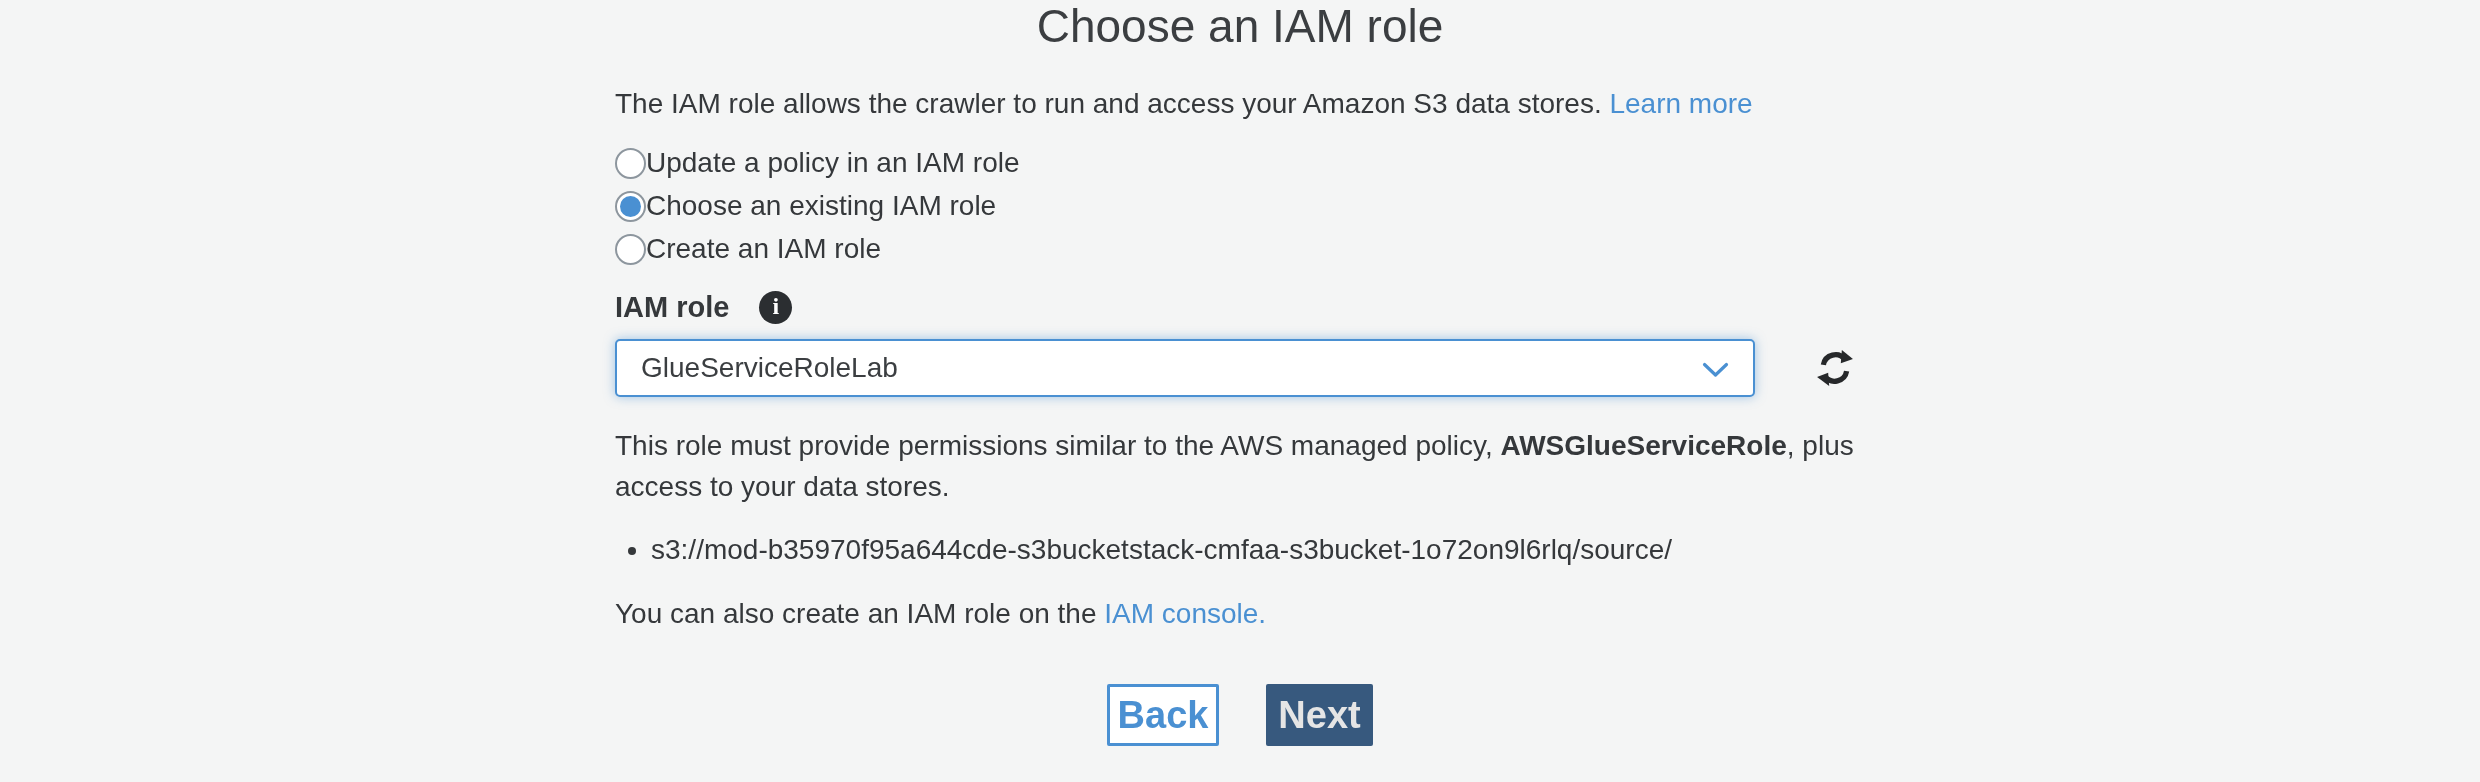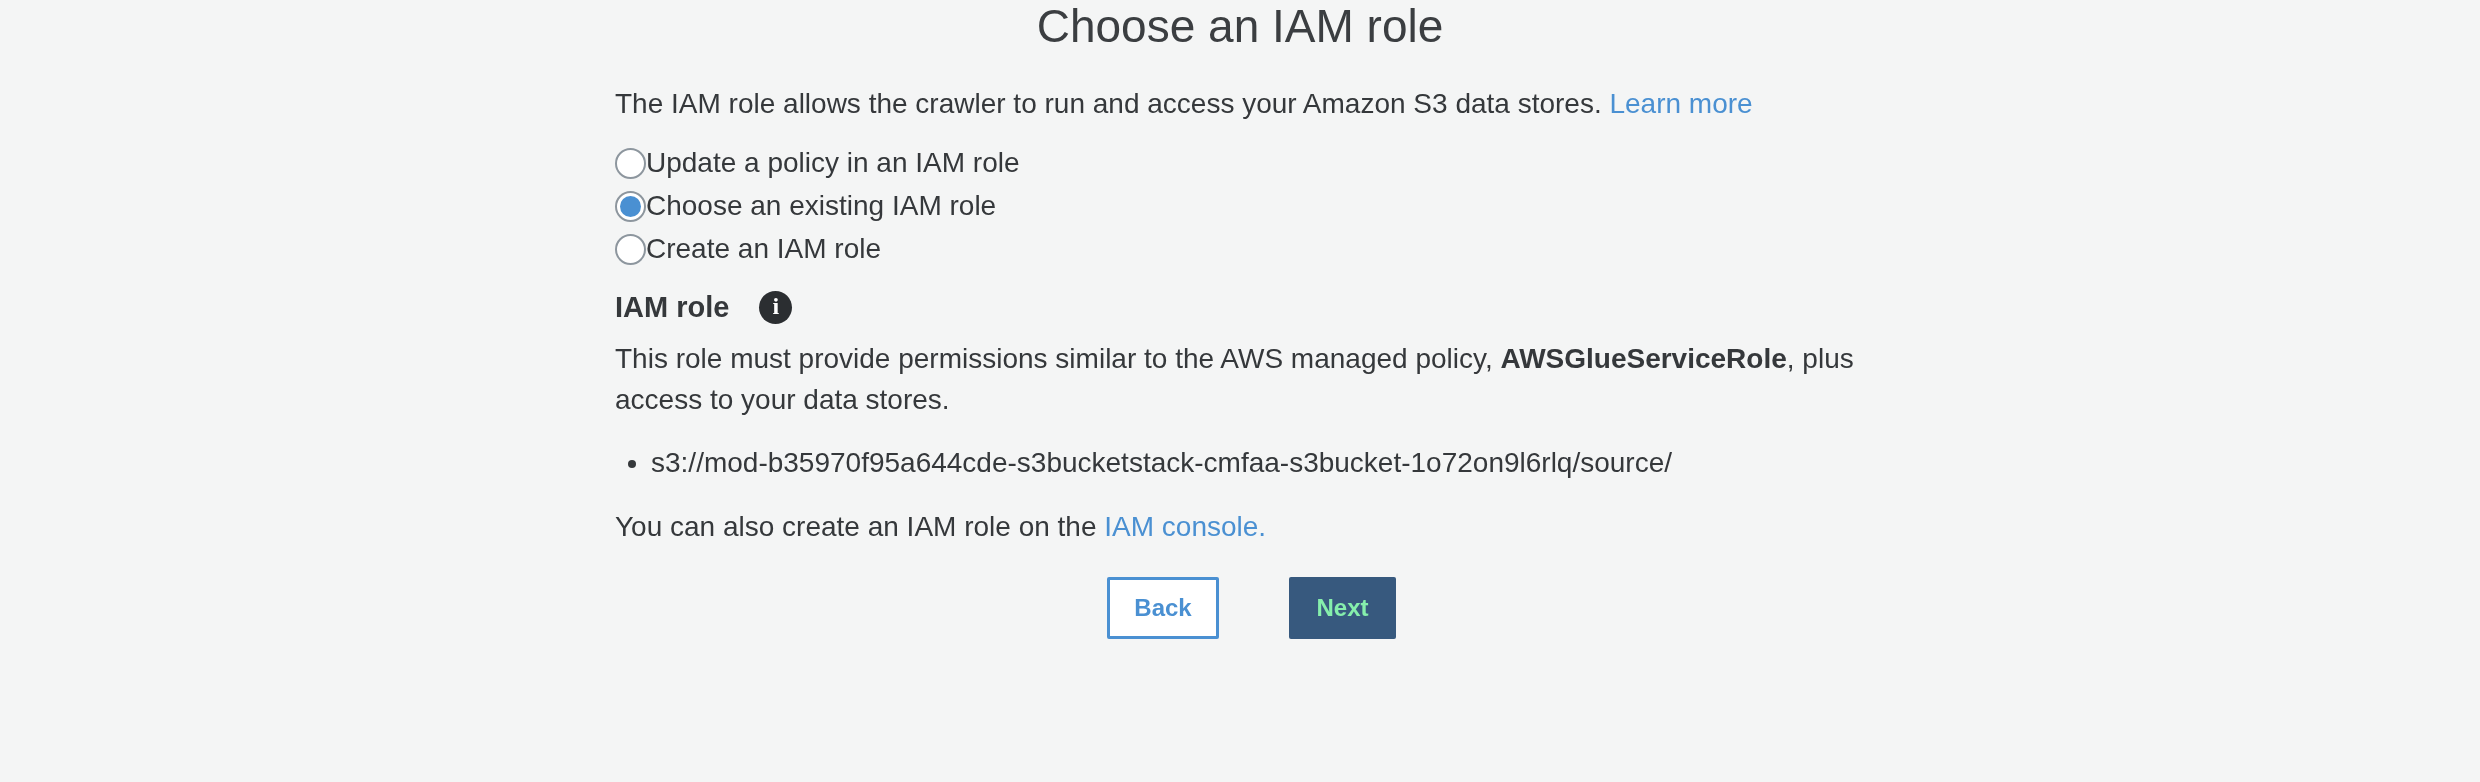--- a/index.html
+++ b/index.html
@@ -72,34 +72,34 @@
   .refresh-btn{
     background:none;border:none;padding:0;margin:0 0 0 60px;
     width:40px;height:40px;cursor:pointer;display:flex;
     align-items:center;justify-content:center;
   }
   
   .note{margin:0 0 25px 0;line-height:1.45;width:1250px;}
   .note strong{font-weight:bold;text-align:center;}
   .stores{margin:0 0 27px 0;padding:0 0 0 36px;}
   .stores li{line-height:1.3;}
-  .console-note{margin:0 0 32px 0;line-height:1.3;}
+  .console-note{margin:0 0 52px 0;line-height:1.3;}
   
   .button-row{display:flex;justify-content:center;gap:47px;}
   .btn{
     height:62px;border-radius:2px;cursor:pointer;
     font-family:"Liberation Sans","DejaVu Sans",sans-serif;
-    font-size:24px;font-weight:bold;line-height:1;margin-left:23px;
+    font-size:38px;font-weight:bold;line-height:1;
   }
   .btn-back{
     width:112px;background:#fff;color:var(--accent);
     border:3px solid var(--accent);
   }
   .btn-next{
-    width:107px;background:var(--next-bg);color:#86efac;border:none;
+    width:107px;background:var(--next-bg);color:#e5e5e5;border:none;
   }
 </style>
 </head>
 <body>
 
 <div class="page">
   <div class="content">
 
     <h1>Choose an IAM role</h1>
 
@@ -120,20 +120,36 @@
         <span class="radio"></span>
         <span class="radio-label">Create an IAM role</span>
       </div>
     </div>
 
     <div class="field-label">
       <span class="bold">IAM role</span>
       <span class="info">i</span>
     </div>
 
+    <div class="select-row">
+      <div class="select-box">
+        <span class="select-value">GlueServiceRoleLab</span>
+        <svg class="chevron" width="27" height="16" viewBox="0 0 27 16">
+          <path d="M2.5 2.5 L13.5 13 L24.5 2.5" fill="none" stroke="#4a90d2" stroke-width="3.2" stroke-linecap="round" stroke-linejoin="round"></path>
+        </svg>
+      </div>
+      <button class="refresh-btn">
+        <svg width="38" height="38" viewBox="0 0 36 36">
+          <path d="M7 15 A 11.5 11.5 0 0 1 27.5 10" fill="none" stroke="#26282a" stroke-width="5"></path>
+          <polygon points="24.5,1 35,9.5 23.5,13.5" fill="#26282a"></polygon>
+          <path d="M29 21 A 11.5 11.5 0 0 1 8.5 26" fill="none" stroke="#26282a" stroke-width="5"></path>
+          <polygon points="11.5,22.5 1,26.5 12.5,35" fill="#26282a"></polygon>
+        </svg>
+      </button>
+    </div>
 
     <p class="note"><span>This role must provide permissions similar to the AWS managed policy, </span><strong>AWSGlueServiceRole</strong><span>, plus access to your data stores.</span></p>
 
     <ul class="stores">
       <li>s3://mod-b35970f95a644cde-s3bucketstack-cmfaa-s3bucket-1o72on9l6rlq/source/</li>
     </ul>
 
     <p class="console-note"><span>You can also create an IAM role on the </span><a class="link">IAM console.</a></p>
 
     <div class="button-row">

